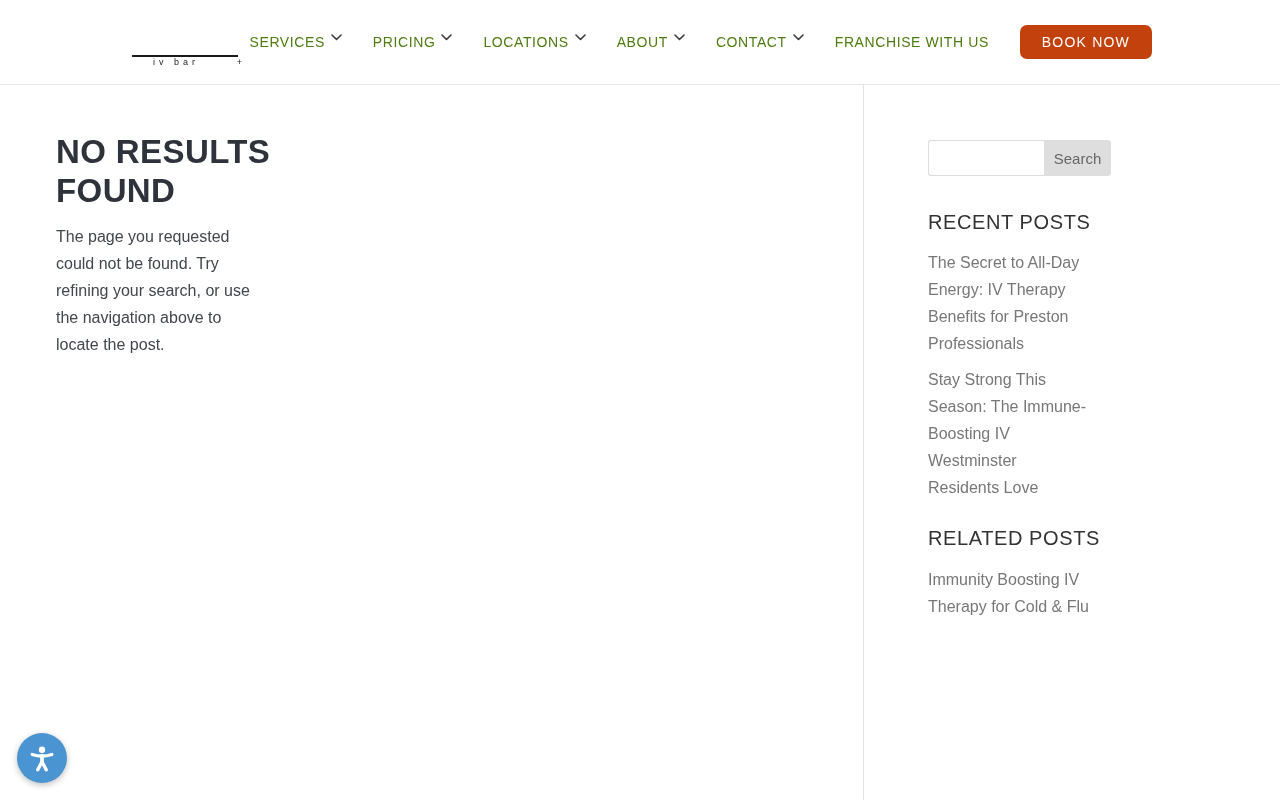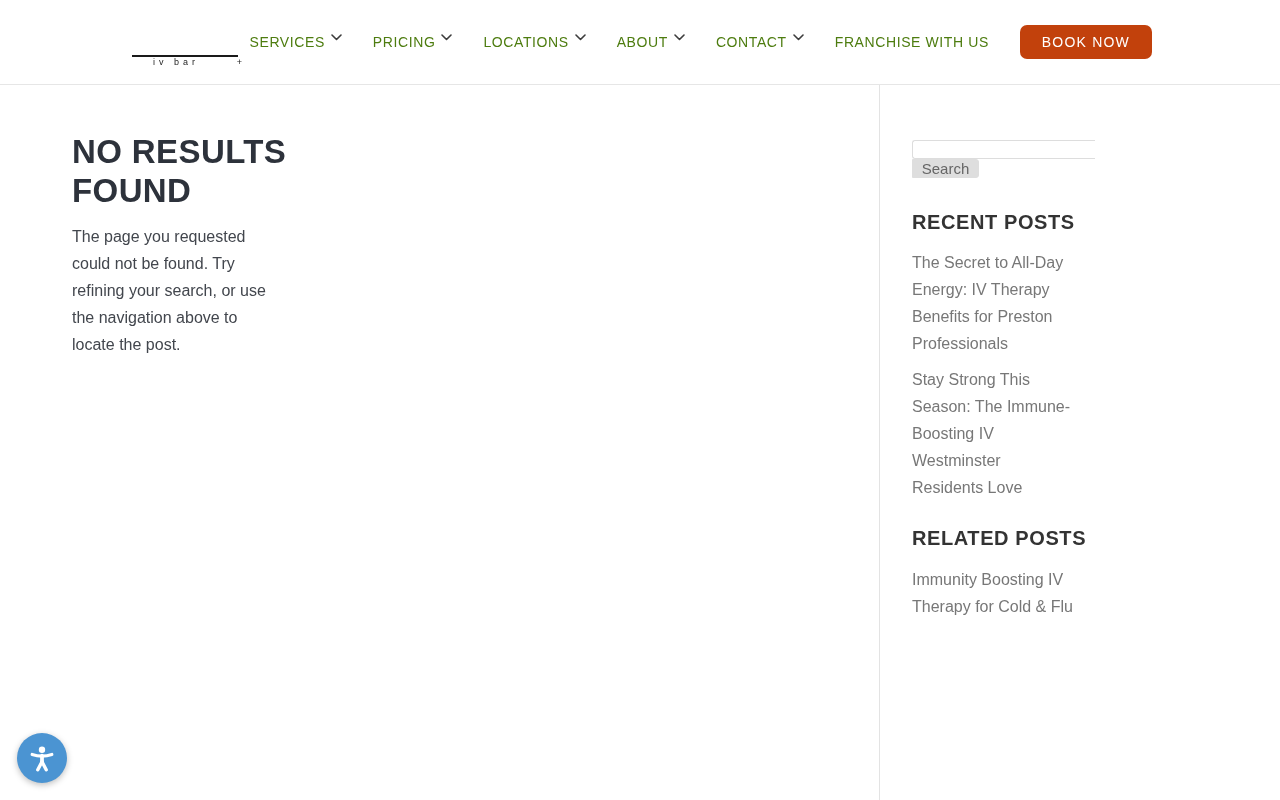--- a/index.html
+++ b/index.html
@@ -77,21 +77,22 @@
     font-size: 14px; font-weight: 500;
     letter-spacing: 1.2px;
     cursor: pointer;
     white-space: nowrap;
   }
 
   
   .page {
     position: absolute; top: 85px; left: 0; right: 0; bottom: 0;
     display: flex;
-    padding: 0 72px;
+    padding: 0 56px;
+    gap: 32px;
   }
   .content {
     width: 808px; flex: none;
     border-right: 1px solid #e3e3e3;
     padding-top: 47px;
     height: 100%;
   }
   .no-results-title {
     font-size: 33px; font-weight: 600;
     line-height: 39px;
@@ -105,21 +106,21 @@
     color: #42464d;
     white-space: pre-line;
   }
 
   
   .sidebar {
     margin-left: 32px;
     width: 183px; flex: none;
     padding-top: 55px;
   }
-  .search-row { display: flex; height: 36px; flex-direction: column; }
+  .search-row { display: flex; height: 36px; }
   .search-input {
     flex: 1; min-width: 0;
     border: 1px solid #dddddd;
     border-right: none;
     border-radius: 3px 0 0 3px;
     padding: 0 8px;
     font-family: "Liberation Sans", sans-serif;
     font-size: 15px; color: #333;
     outline: none;
   }
@@ -127,21 +128,21 @@
     width: 67px; flex: none;
     background: #dedede;
     border: 1px solid #dedede;
     border-radius: 0 3px 3px 0;
     font-family: "Liberation Sans", sans-serif;
     font-size: 15px; color: #666666;
     cursor: pointer;
   }
   .widget-heading {
     margin-top: 35px;
-    font-size: 20px; font-weight: 700;
+    font-size: 20px; font-weight: 400;
     color: #333333;
     letter-spacing: 0.6px;
   }
   .widget-heading.related { margin-top: 26px; }
   .post-list { list-style: none; margin-top: 15px; }
   .post-list.related { margin-top: 16px; }
   .post-list li {
     font-size: 16px; line-height: 27px;
     color: #777777;
     white-space: pre-line;

